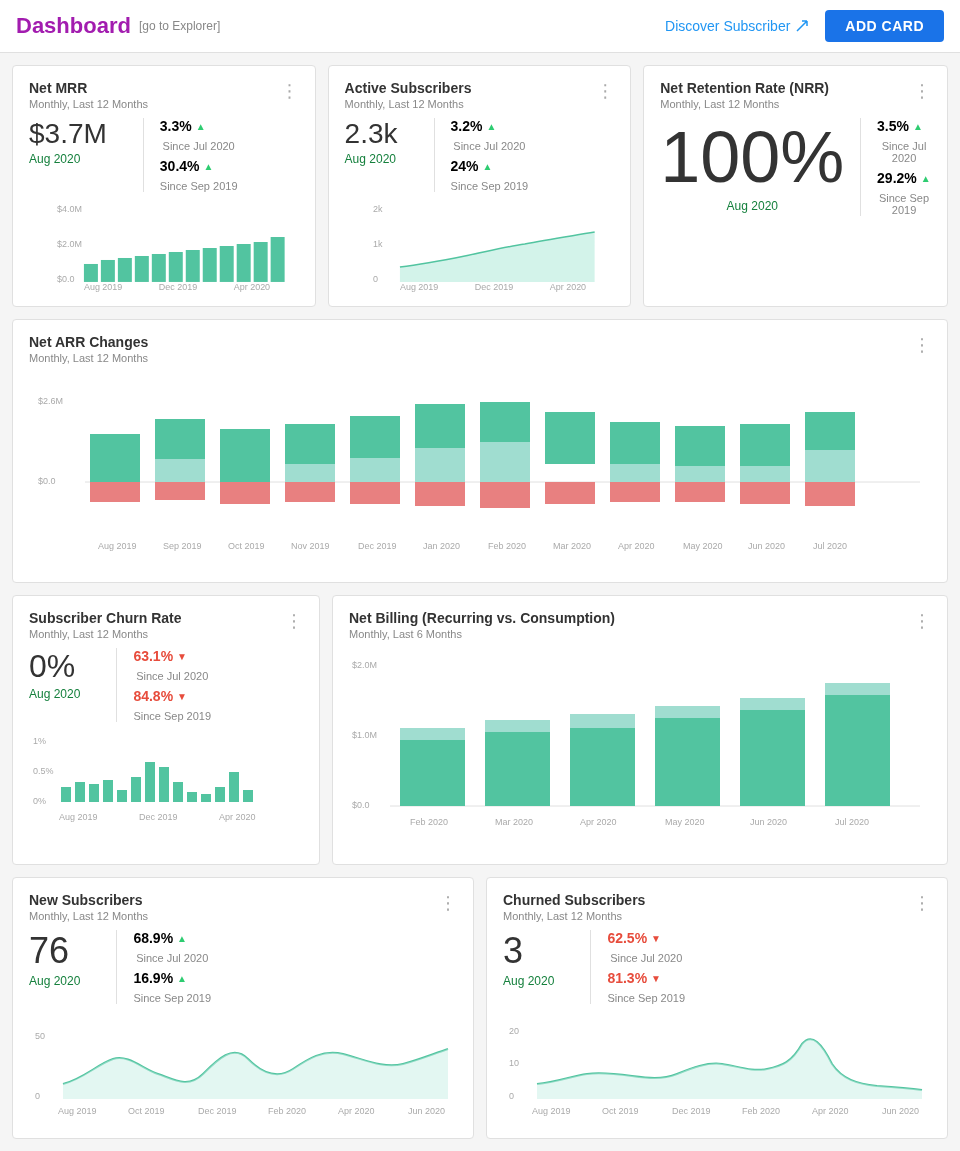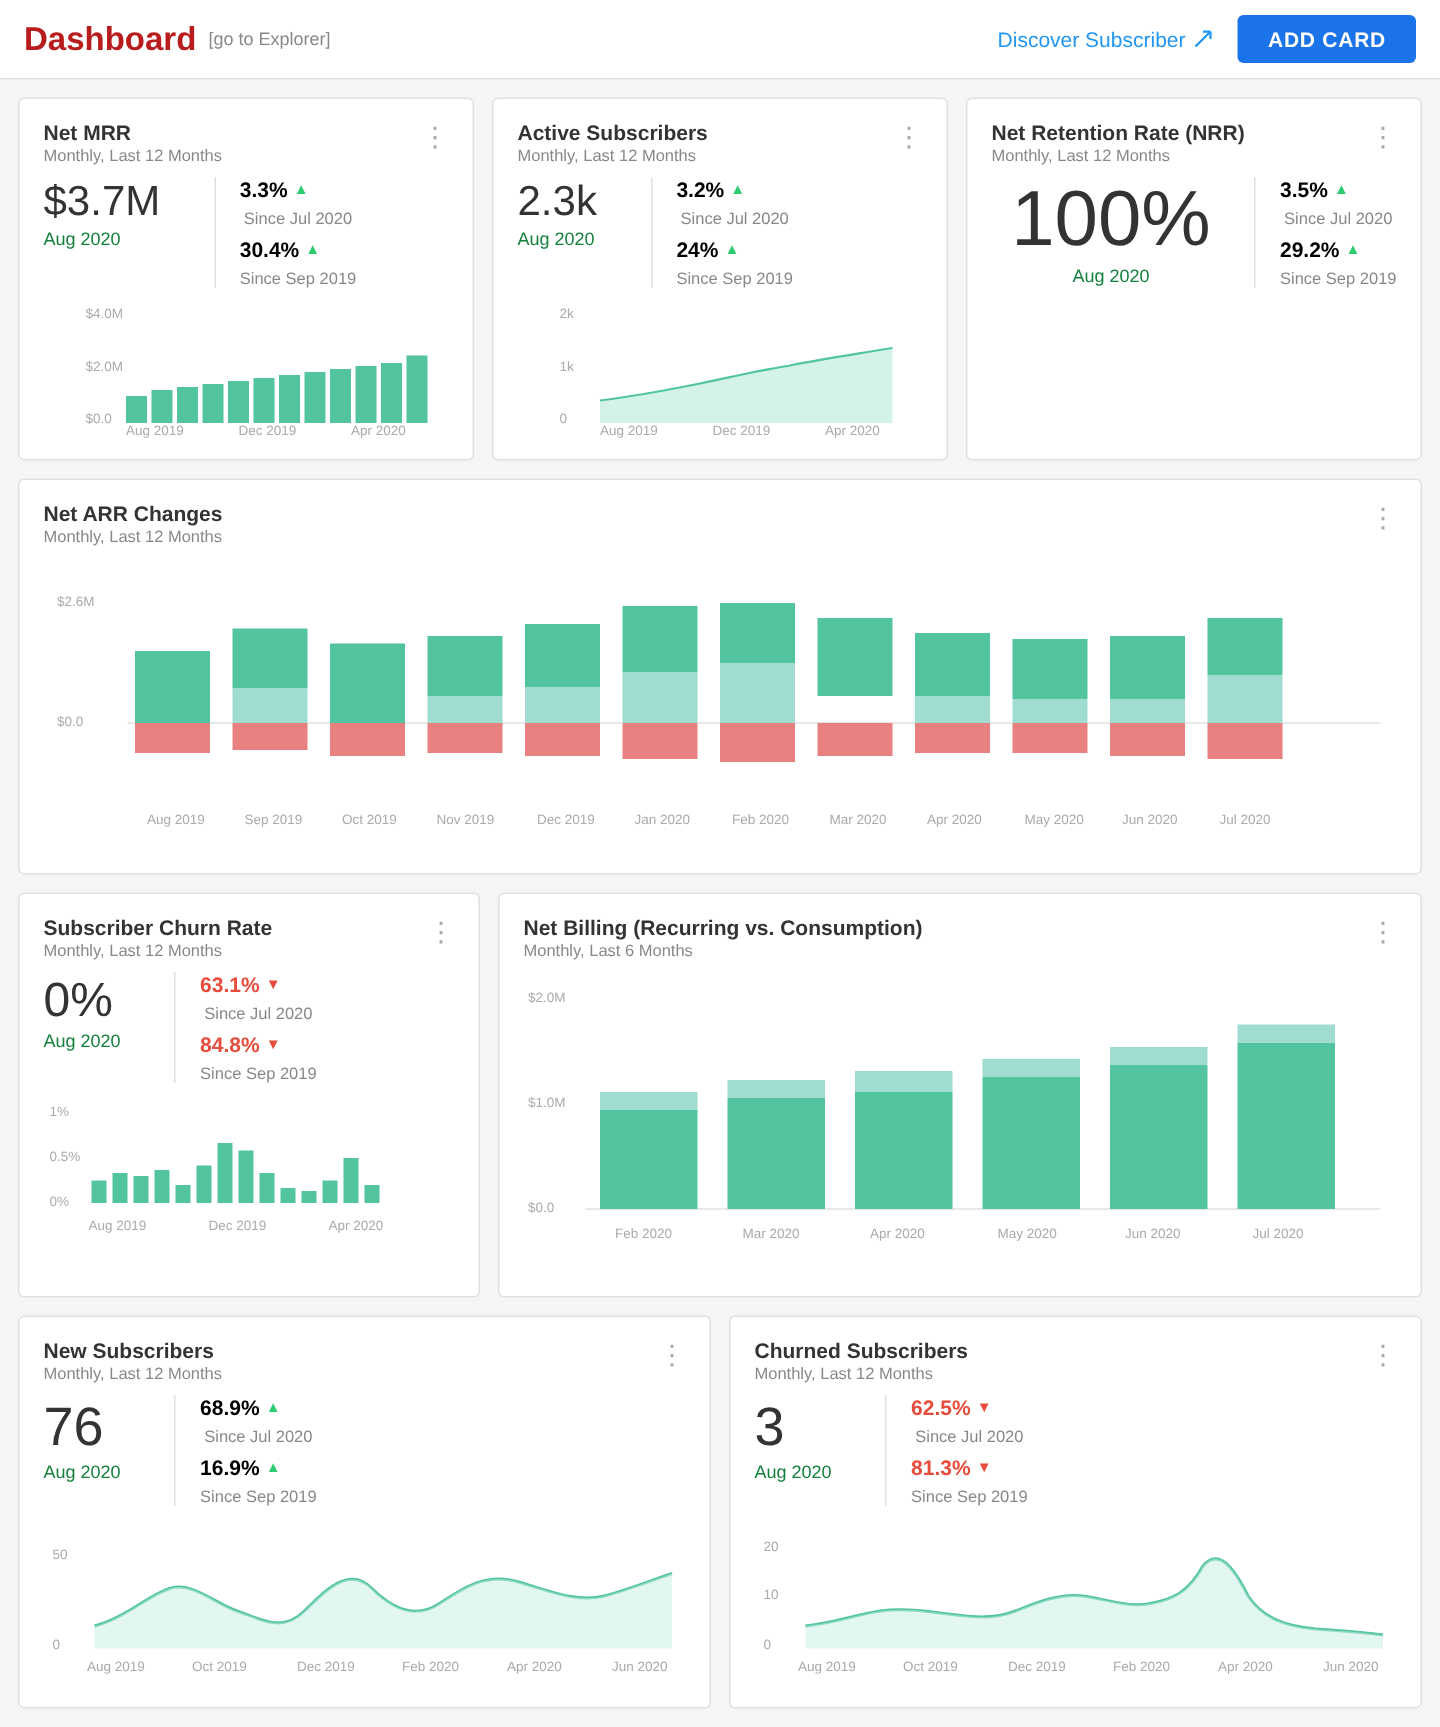--- a/index.html
+++ b/index.html
@@ -1,19 +1,19 @@
 <!DOCTYPE html>
 <html><head>
   <meta charset="utf-8">
   <style>
     * { box-sizing: border-box; margin: 0; padding: 0; }
     body { font-family: -apple-system, BlinkMacSystemFont, 'Segoe UI', sans-serif; background: #f5f5f5; color: #333; font-size: 13px; }
 
     .header { display: flex; align-items: center; padding: 10px 16px; background: #fff; border-bottom: 1px solid #e0e0e0; }
-    .header-title { font-size: 22px; font-weight: 700; color: #b91c1c; margin-right: 8px; }
+    .header-title { font-size: 22px; font-weight: 700; color: #a21caf; margin-right: 8px; }
     .header-link { font-size: 12px; color: #888; cursor: pointer; }
     .header-spacer { flex: 1; }
     .discover-btn { display: flex; align-items: center; gap: 5px; color: #2196F3; font-size: 14px; font-weight: 500; cursor: pointer; margin-right: 16px; text-decoration: none; }
     .add-card-btn { background: #1a73e8; color: #fff; border: none; padding: 8px 20px; border-radius: 4px; font-size: 14px; font-weight: 600; cursor: pointer; letter-spacing: 0.5px; }
 
     .dashboard-body { padding: 12px; }
 
     
     .row-3 { display: grid; grid-template-columns: 1fr 1fr 1fr; gap: 12px; margin-bottom: 12px; }
     .row-1 { display: grid; grid-template-columns: 1fr; gap: 12px; margin-bottom: 12px; }
@@ -184,21 +184,21 @@
     <div class="card">
       <div class="card-header">
         <div>
           <div class="card-title">Net Retention Rate (NRR)</div>
           <div class="card-subtitle">Monthly, Last 12 Months</div>
         </div>
         <span class="card-menu">⋮</span>
       </div>
       <div style="display:flex; margin-top:8px;">
         <div style="flex:1; text-align:center;">
-          <div style="font-size:52px; font-weight:300; color:#333; line-height:1.1;">100%</div>
+          <div style="font-size:72px; font-weight:300; color:#333; line-height:1.1;">100%</div>
           <div class="metric-date" style="text-align:center;">Aug 2020</div>
         </div>
         <div class="vert-divider"></div>
         <div class="metric-stats" style="justify-content:center;">
           <div class="stat-item">
             <span class="stat-pct up">3.5%</span>
             <span class="stat-arrow-up">▲</span>
           </div>
           <div class="stat-label">Since Jul 2020</div>
           <div class="stat-item">

